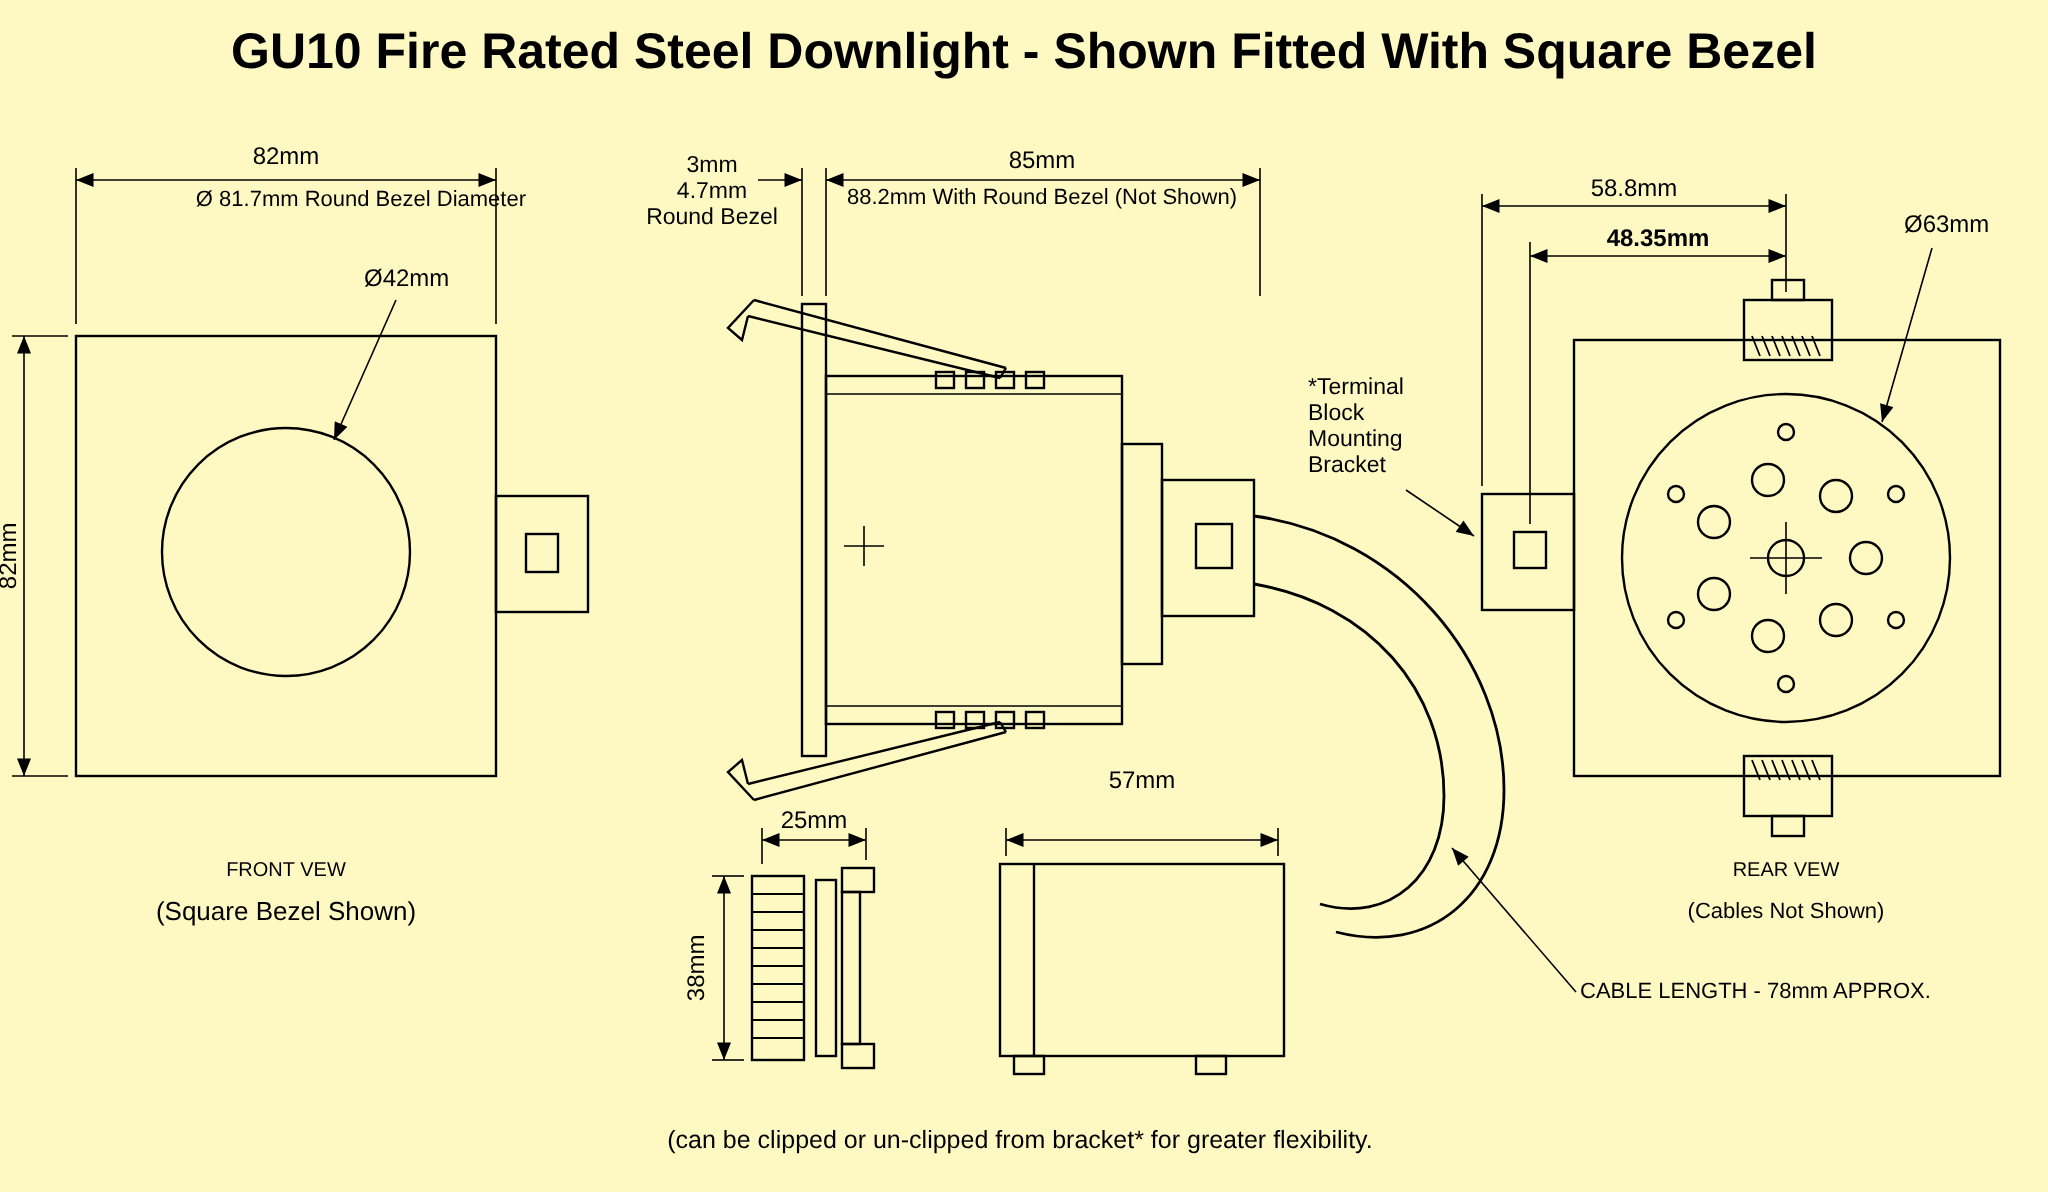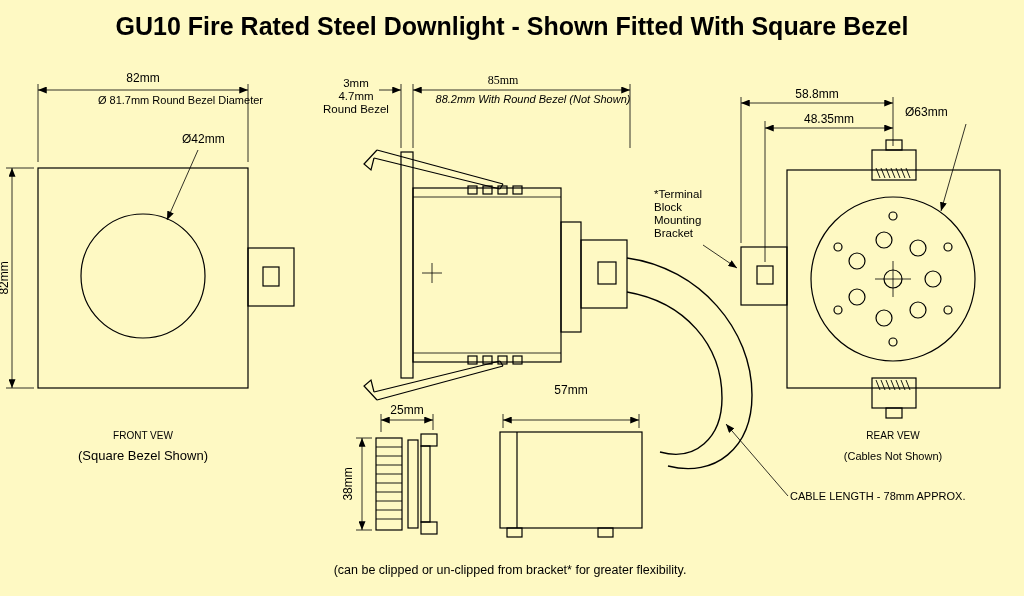--- a/index.html
+++ b/index.html
@@ -161,31 +161,31 @@
   <div class="lbl" style="left:182px;top:133px;">Ø42mm</div>
   <div class="lbl rot" style="left:-25px;top:271px;width:60px;">82mm</div>
   <div class="lbl center view-label" style="left:23px;top:430px;width:240px;">FRONT VEW</div>
   <div class="lbl center sub-label" style="left:23px;top:449px;width:240px;">(Square Bezel Shown)</div>
 
   <div class="lbl center" style="left:316px;top:77px;width:80px;font-size:11.5px;line-height:13px;">
     <div>3mm</div>
     <div>4.7mm</div>
     <div>Round Bezel</div>
   </div>
-  <div class="lbl center" style="left:433px;top:74px;width:140px;font-family:Liberation Serif, serif;">85mm</div>
-  <div class="lbl center small" style="left:413px;top:93px;width:240px;font-style:italic;">88.2mm With Round Bezel (Not Shown)</div>
+  <div class="lbl center" style="left:451px;top:74px;width:140px;">85mm</div>
+  <div class="lbl center small" style="left:401px;top:93px;width:240px;">88.2mm With Round Bezel (Not Shown)</div>
   <div class="lbl multiline" style="left:654px;top:188px;width:80px;">*Terminal
 Block
 Mounting
 Bracket</div>
   <div class="lbl small" style="left:790px;top:490px;">CABLE LENGTH - 78mm APPROX.</div>
 
   <div class="lbl center" style="left:757px;top:88px;width:120px;">58.8mm</div>
-  <div class="lbl center" style="left:769px;top:113px;width:120px;">48.35mm</div>
-  <div class="lbl" style="left:905px;top:106px;">Ø63mm</div>
+  <div class="lbl center" style="left:769px;top:113px;width:120px;font-weight:bold;">48.35mm</div>
+  <div class="lbl" style="left:952px;top:106px;">Ø63mm</div>
   <div class="lbl center view-label" style="left:773px;top:430px;width:240px;">REAR VEW</div>
   <div class="lbl center small" style="left:773px;top:450px;width:240px;">(Cables Not Shown)</div>
 
   <div class="lbl center" style="left:367px;top:404px;width:80px;">25mm</div>
   <div class="lbl center" style="left:531px;top:384px;width:80px;">57mm</div>
   <div class="lbl rot" style="left:319px;top:477px;width:60px;">38mm</div>
   <div class="lbl center" style="left:290px;top:563px;width:440px;font-size:12.5px;">(can be clipped or un-clipped from bracket* for greater flexibility.</div>
 
 </div>
 

